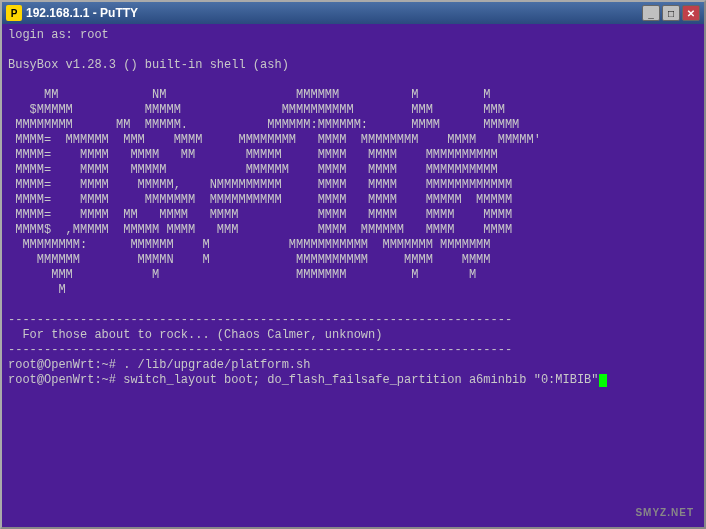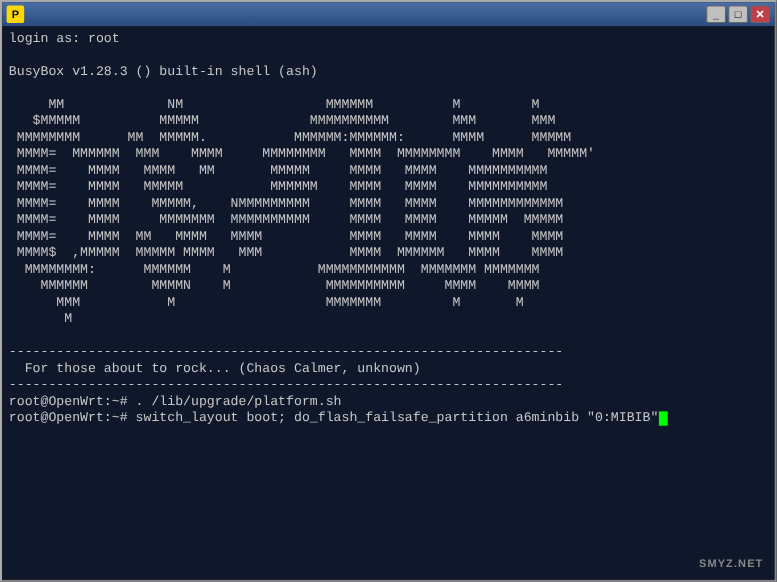--- a/index.html
+++ b/index.html
@@ -77,21 +77,21 @@
       font-weight: bold;
     }
 
     .btn-min { background: #c0c0c0; color: #000; }
     .btn-max { background: #c0c0c0; color: #000; }
     .btn-close { background: #c0404a; color: #fff; }
 
     
     .terminal {
       flex: 1;
-      background: #0f172a;
+      background: #4c1d95;
       color: #c8c8c8;
       font-family: 'Courier New', Courier, monospace;
       font-size: 12px;
       padding: 4px 6px;
       overflow: hidden;
       position: relative;
       line-height: 1.25;
     }
 
     .terminal pre {
@@ -125,20 +125,21 @@
 </head>
 <body>
 
 <div class="window">
 
   <div class="titlebar">
     <div class="titlebar-left">
       <div class="titlebar-icon">
         <span>P</span>
       </div>
+      <span class="titlebar-title">192.168.1.1 - PuTTY</span>
     </div>
     <div class="titlebar-buttons">
       <div class="titlebar-btn btn-min">_</div>
       <div class="titlebar-btn btn-max">□</div>
       <div class="titlebar-btn btn-close">✕</div>
     </div>
   </div>
 
   <div class="terminal">
     <pre>login as: root

